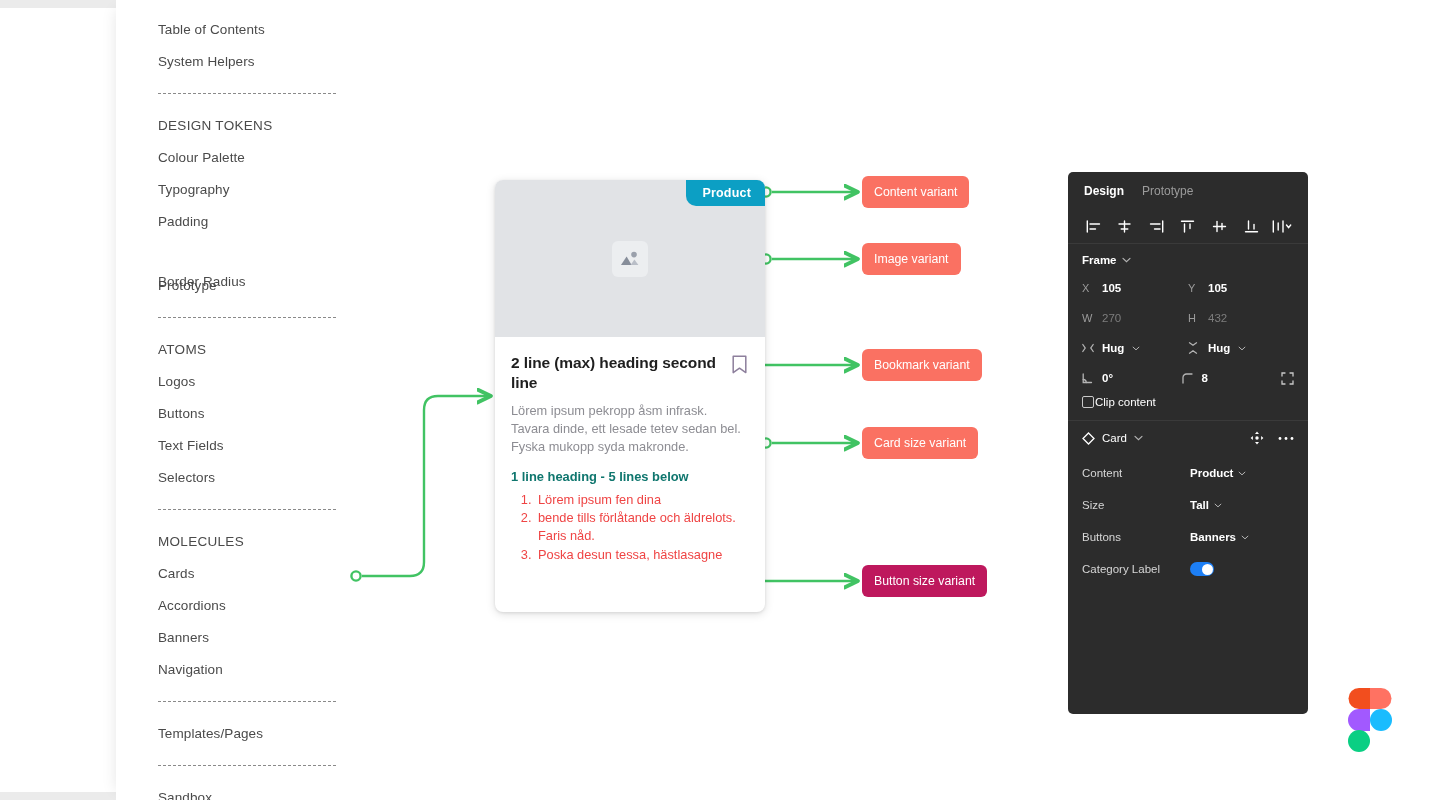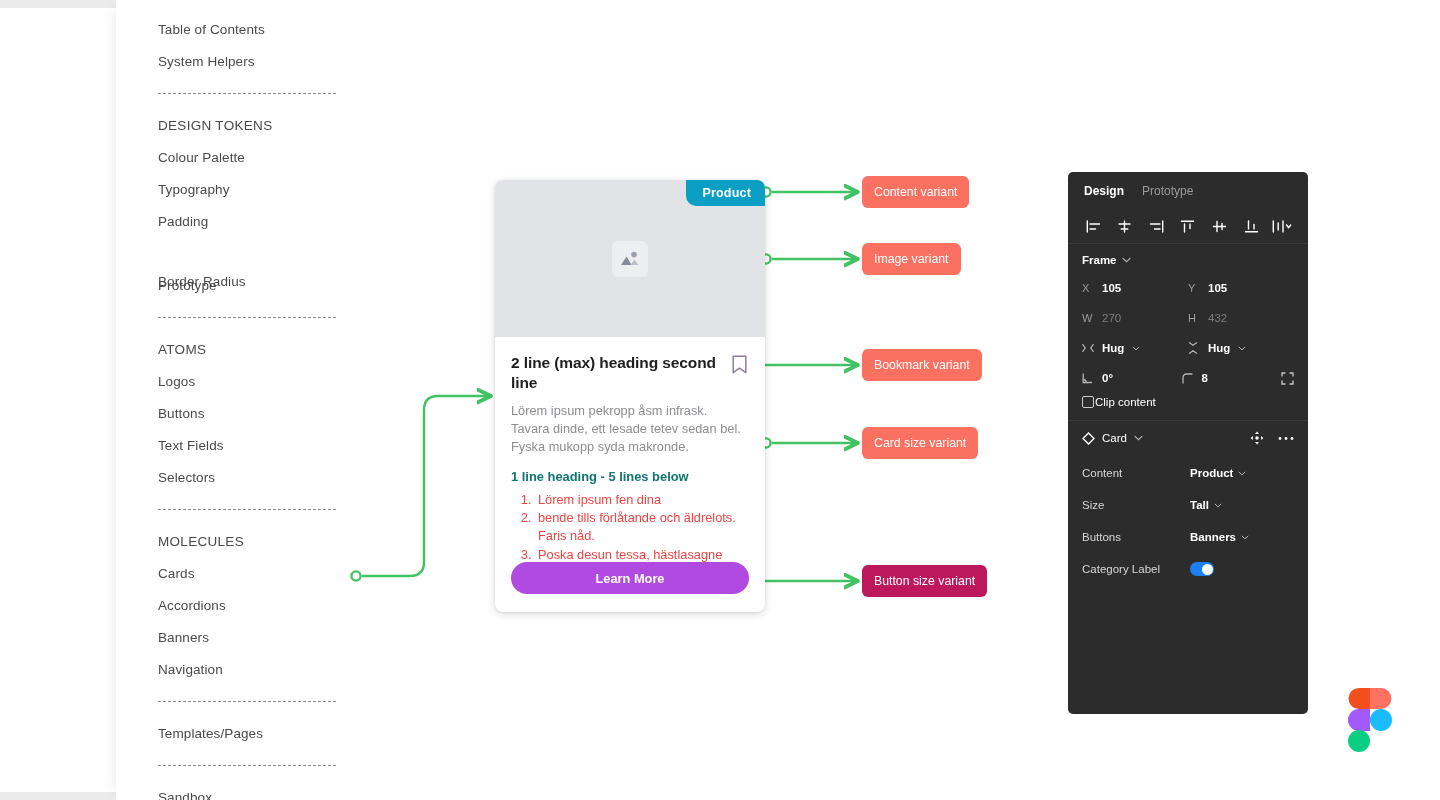--- a/index.html
+++ b/index.html
@@ -232,21 +232,20 @@
       </span>
       <div class="card-para">Lörem ipsum pekropp åsm infrask. Tavara dinde, ett lesade tetev sedan bel. Fyska mukopp syda makronde.</div>
       <div class="card-sub">1 line heading - 5 lines below</div>
       <ol class="card-ol" id="card-list">
           <li>Lörem ipsum fen dina</li>
           <li>bende tills förlåtande och äldrelots. Faris nåd.</li>
           <li>Poska desun tessa, hästlasagne</li>
         </ol>
     </div>
 
-    <button class="cta">Learn More</button>
   </div>
 
   <div id="chips">
       <div class="chip" style="left: 862px; top: 176px; background: rgb(250, 113, 98);">Content variant</div>
       <div class="chip" style="left: 862px; top: 243px; background: rgb(250, 113, 98);">Image variant</div>
       <div class="chip" style="left: 862px; top: 349px; background: rgb(250, 113, 98);">Bookmark variant</div>
       <div class="chip" style="left: 862px; top: 427px; background: rgb(250, 113, 98);">Card size variant</div>
       <div class="chip" style="left: 862px; top: 565px; background: #be185d;">Button size variant</div>
     </div>
 

